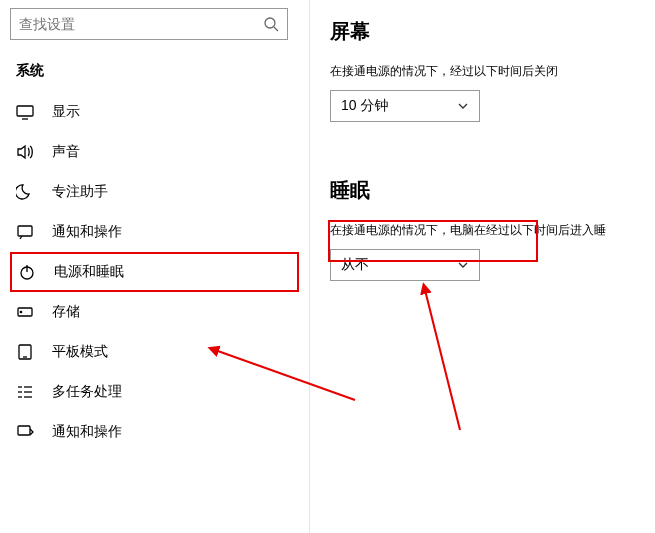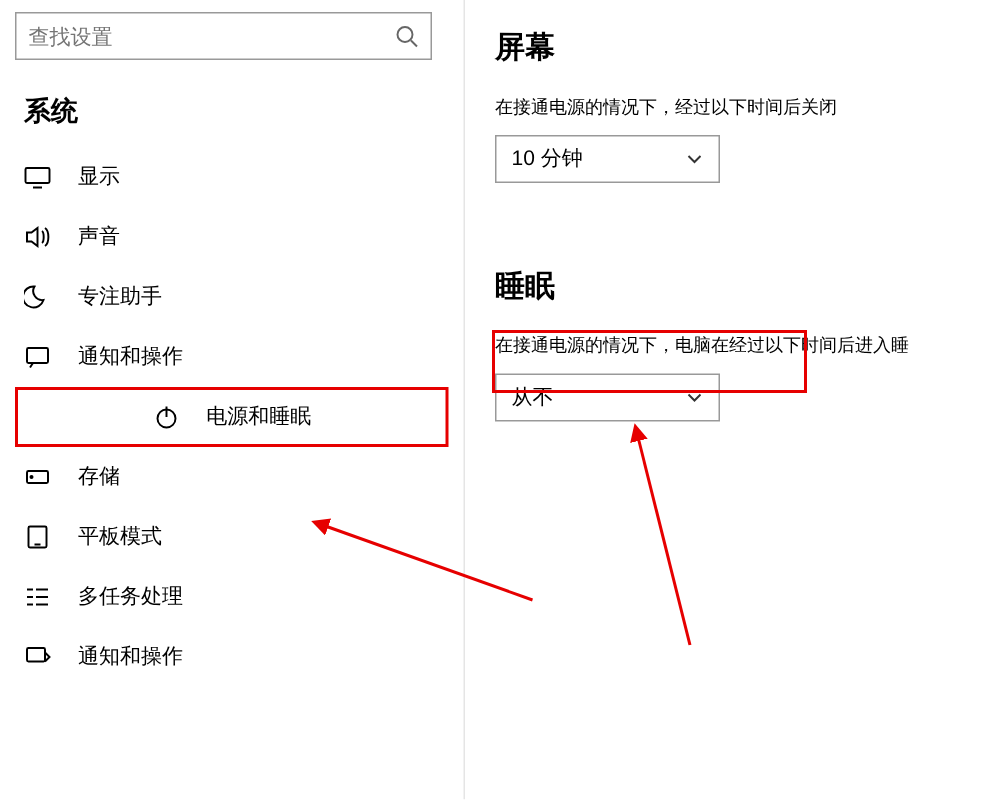--- a/index.html
+++ b/index.html
@@ -40,33 +40,32 @@
       color: #666;
     }
     .search-icon {
       width: 16px;
       height: 16px;
       flex-shrink: 0;
     }
     .section-label {
       font-weight: 600;
       margin: 22px 0 12px 6px;
-      font-size: 18px;
+      font-size: 14px;
     }
     .nav-list { list-style: none; }
     .nav-item {
       display: flex;
       align-items: center;
       height: 40px;
       padding: 0 6px;
       cursor: pointer;
     }
     .nav-item.selected {
       border: 2px solid #e60000;
-      justify-content: center;
     }
     .nav-icon {
       width: 18px;
       height: 18px;
       margin-right: 18px;
       flex-shrink: 0;
       display: flex;
       align-items: center;
       justify-content: center;
     }

